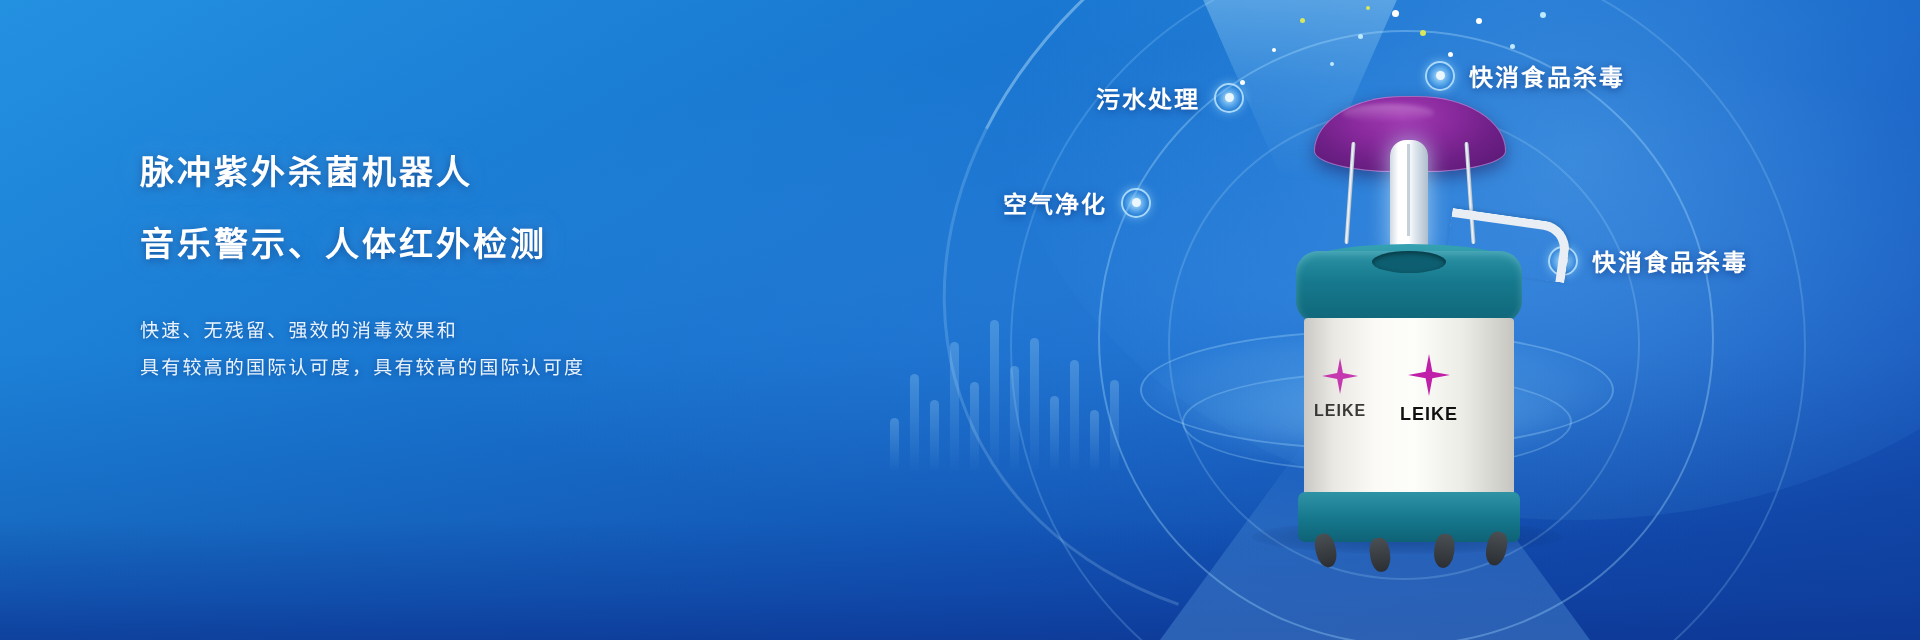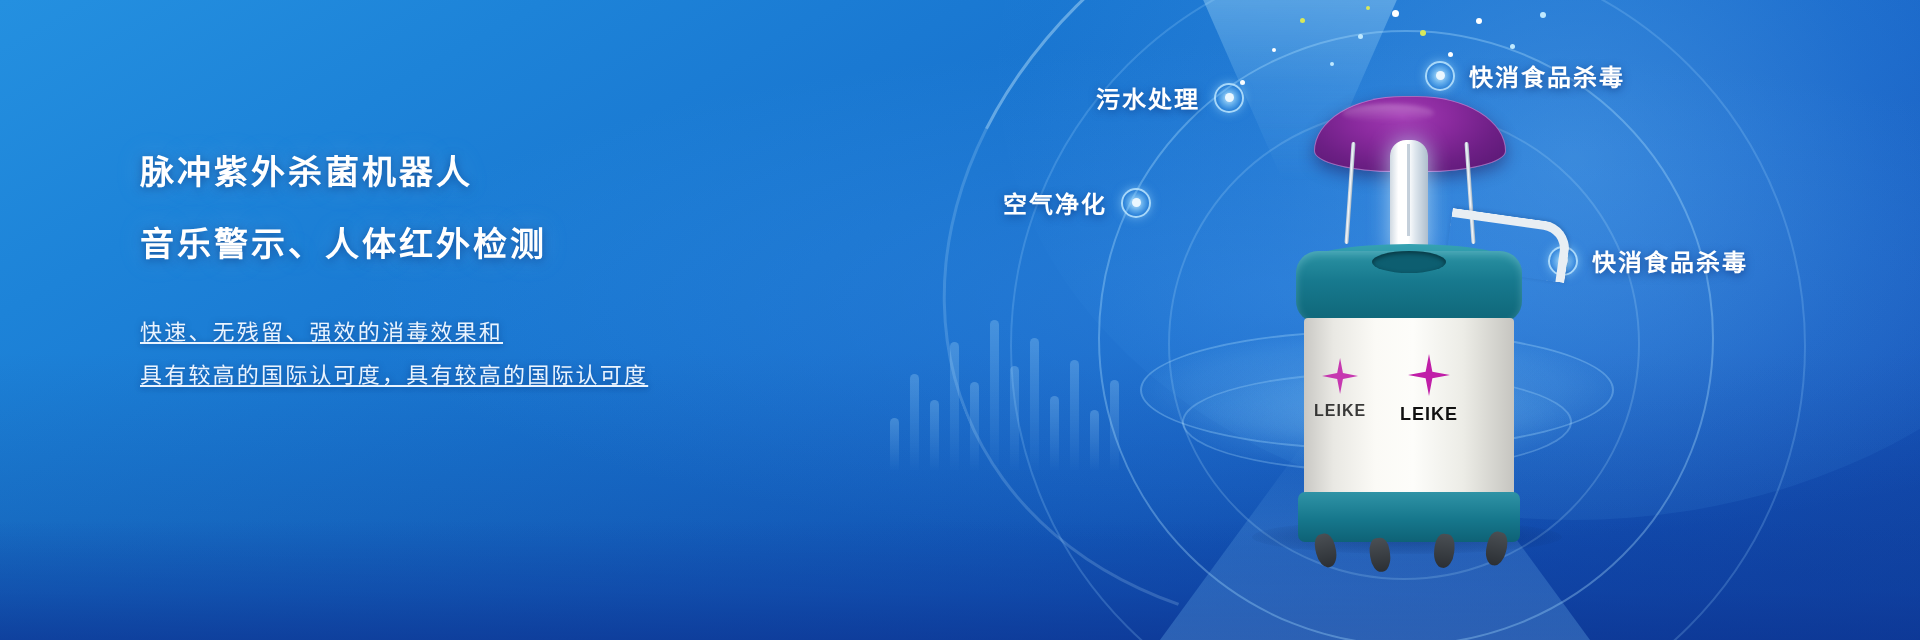--- a/index.html
+++ b/index.html
@@ -56,28 +56,27 @@
     font-weight: 700;
     letter-spacing: 3px;
     line-height: 1.30;
     margin: 0 0 2px 0;
     text-shadow: 0 2px 10px rgba(6,40,110,0.55), 0 0 26px rgba(150,210,255,0.28);
     white-space: nowrap;
   }
   .headline.second { margin-top: 28px; }
   .subline {
     color: #eaf4ff;
-    font-size: 22px;
+    font-size: 19px;
     font-weight: 400;
     letter-spacing: 2.2px;
     line-height: 1.95;
     margin: 0;
     text-shadow: 0 1px 6px rgba(6,40,110,0.5);
     white-space: nowrap;
-    text-decoration: underline;
   }
   .sub-wrap { margin-top: 46px; }
 
   
   .eq {
     position: absolute;
     left: 890px;
     bottom: 170px;
     display: flex;
     align-items: flex-end;

